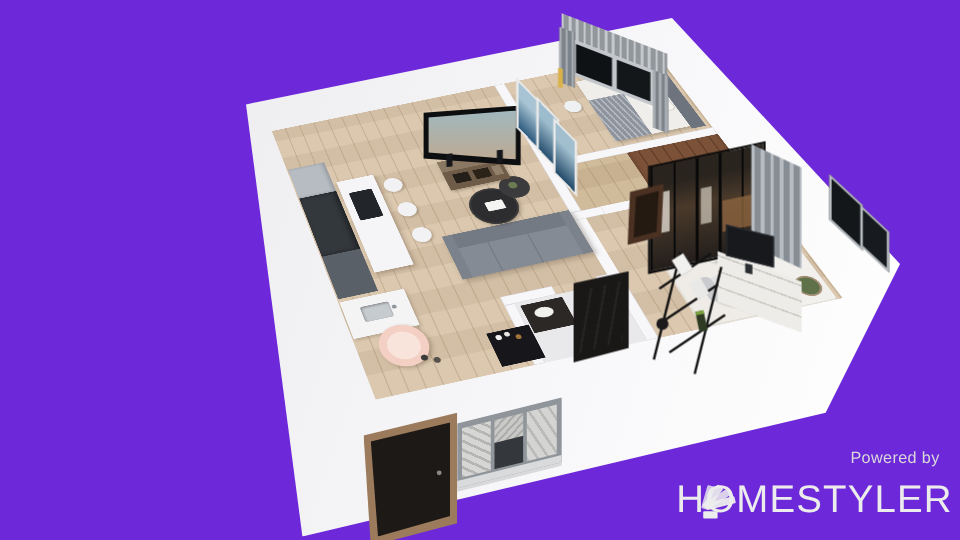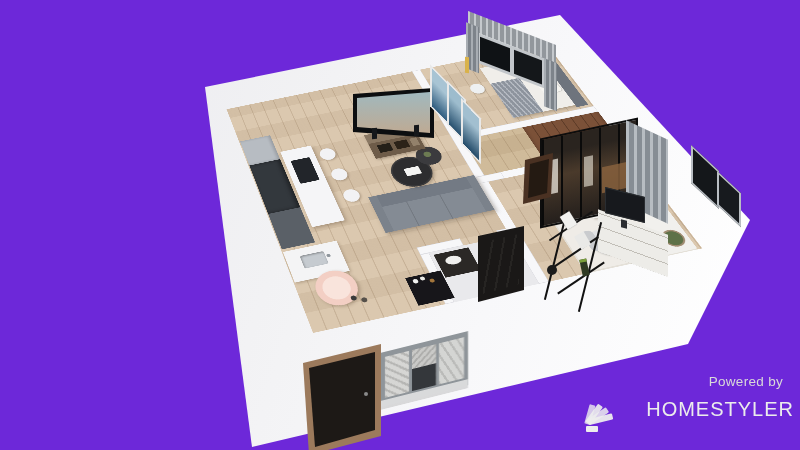--- a/index.html
+++ b/index.html
@@ -176,15 +176,15 @@
           </g>
         <g transform="rotate(-54 7 33)">
             <rect x="7" y="27" width="22" height="6" rx="1" opacity=".92"></rect>
           </g>
         <g transform="rotate(-74 7 33)">
             <rect x="7" y="27" width="20" height="6" rx="1" opacity=".8"></rect>
           </g>
       </g>
     </svg>
   </div>
-  <div class="abs" style="right:6px;top:398px;font-size:20px;color:#ececec;letter-spacing:1px;font-weight:400;">HOMESTYLER</div>
+  <div class="abs" style="right:6px;top:398px;font-size:32px;color:#ececec;letter-spacing:1px;font-weight:400;">HOMESTYLER</div>
 
 </div>
 
 </body></html>

